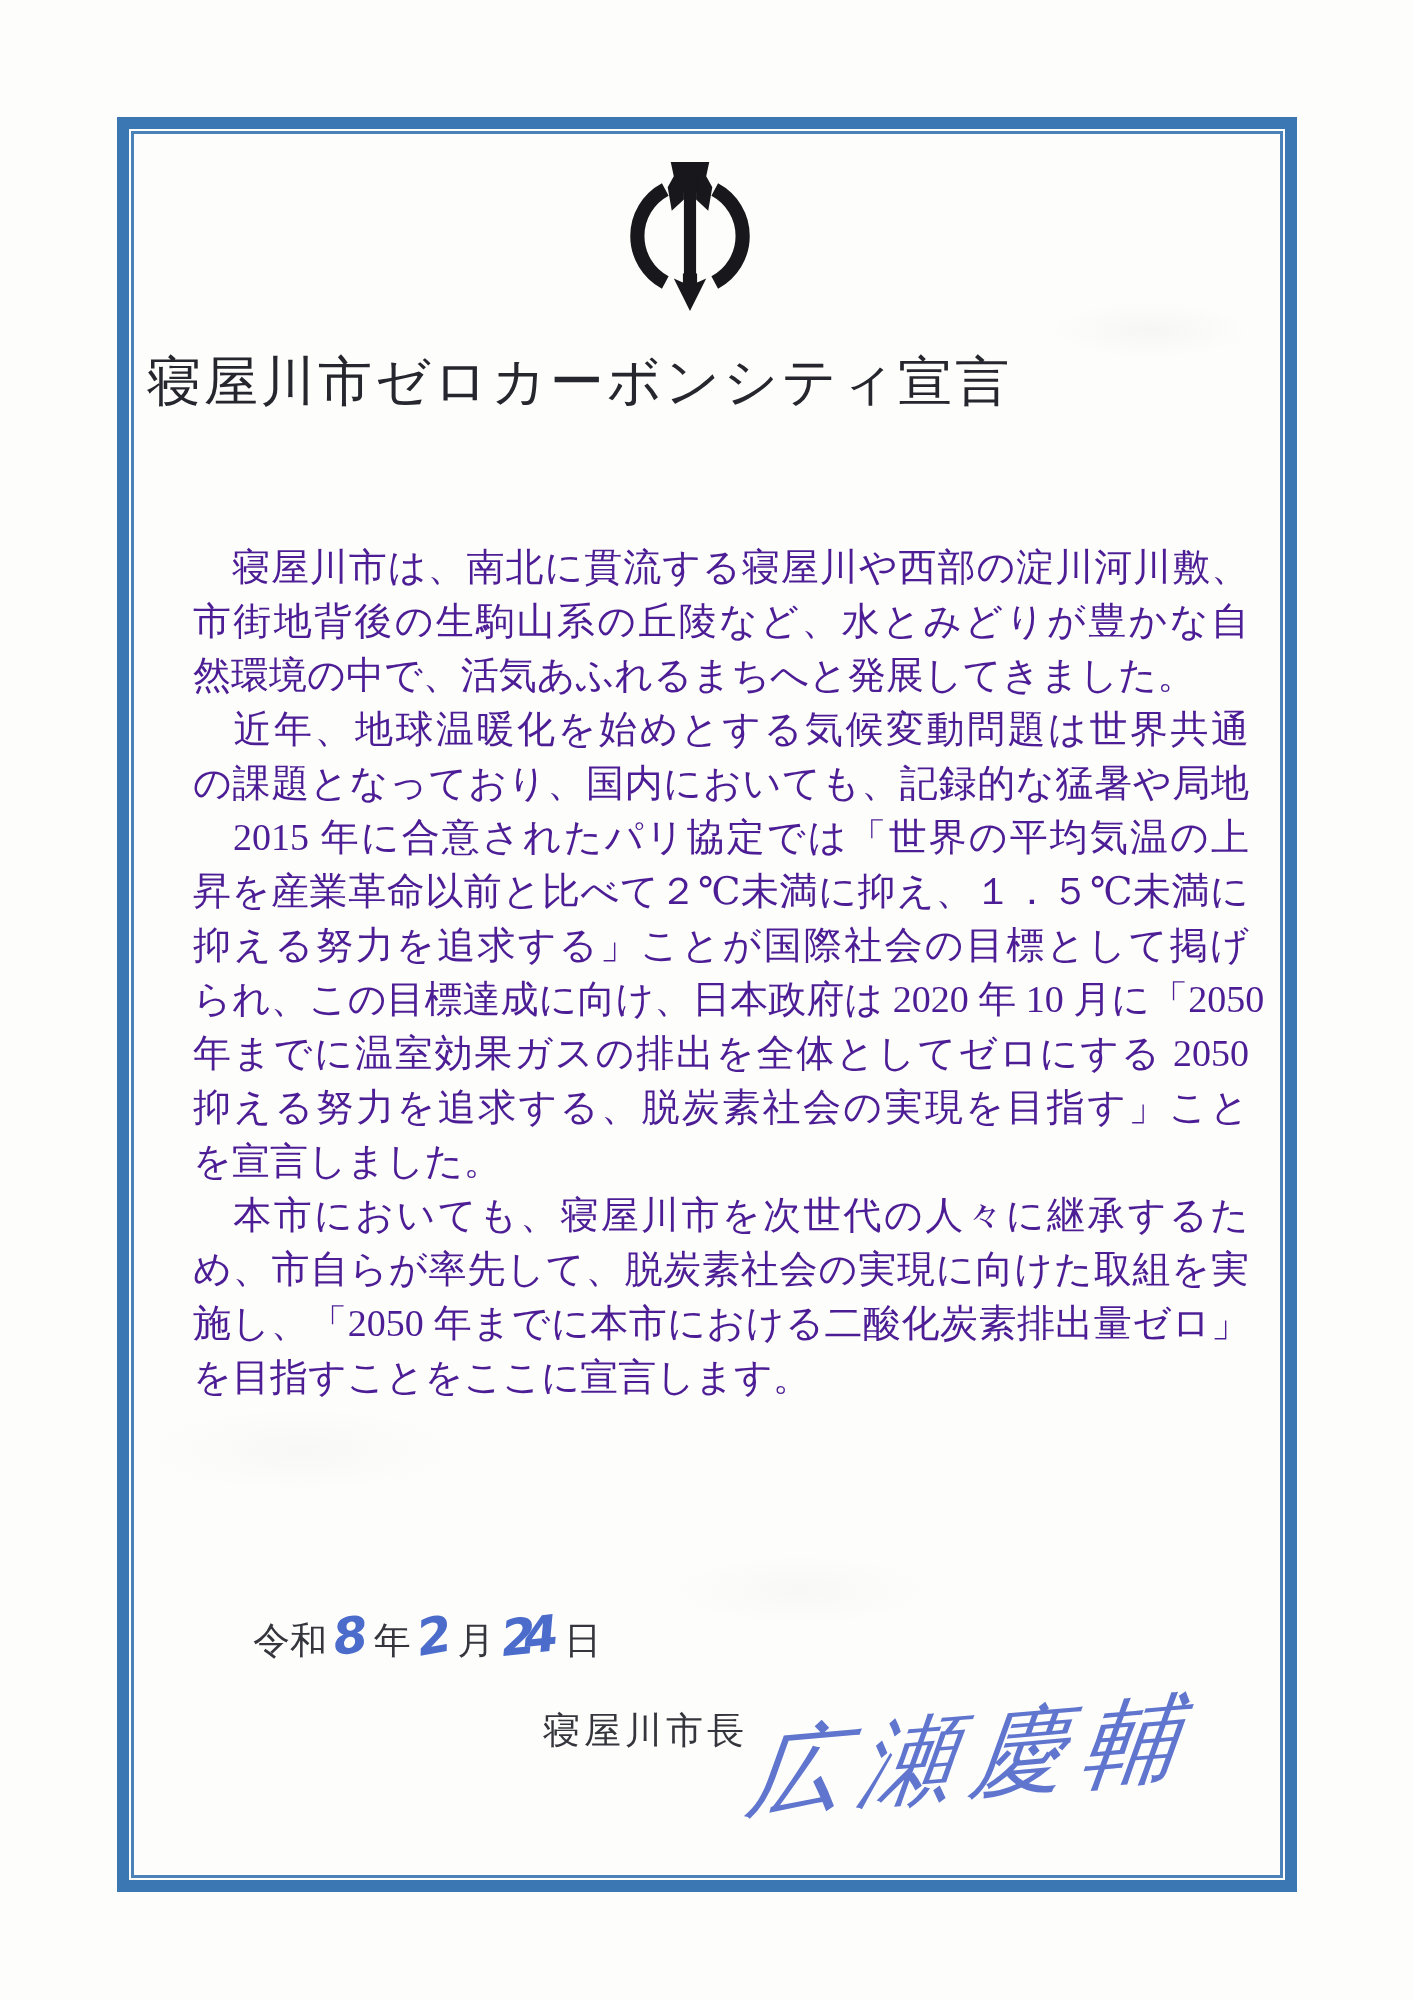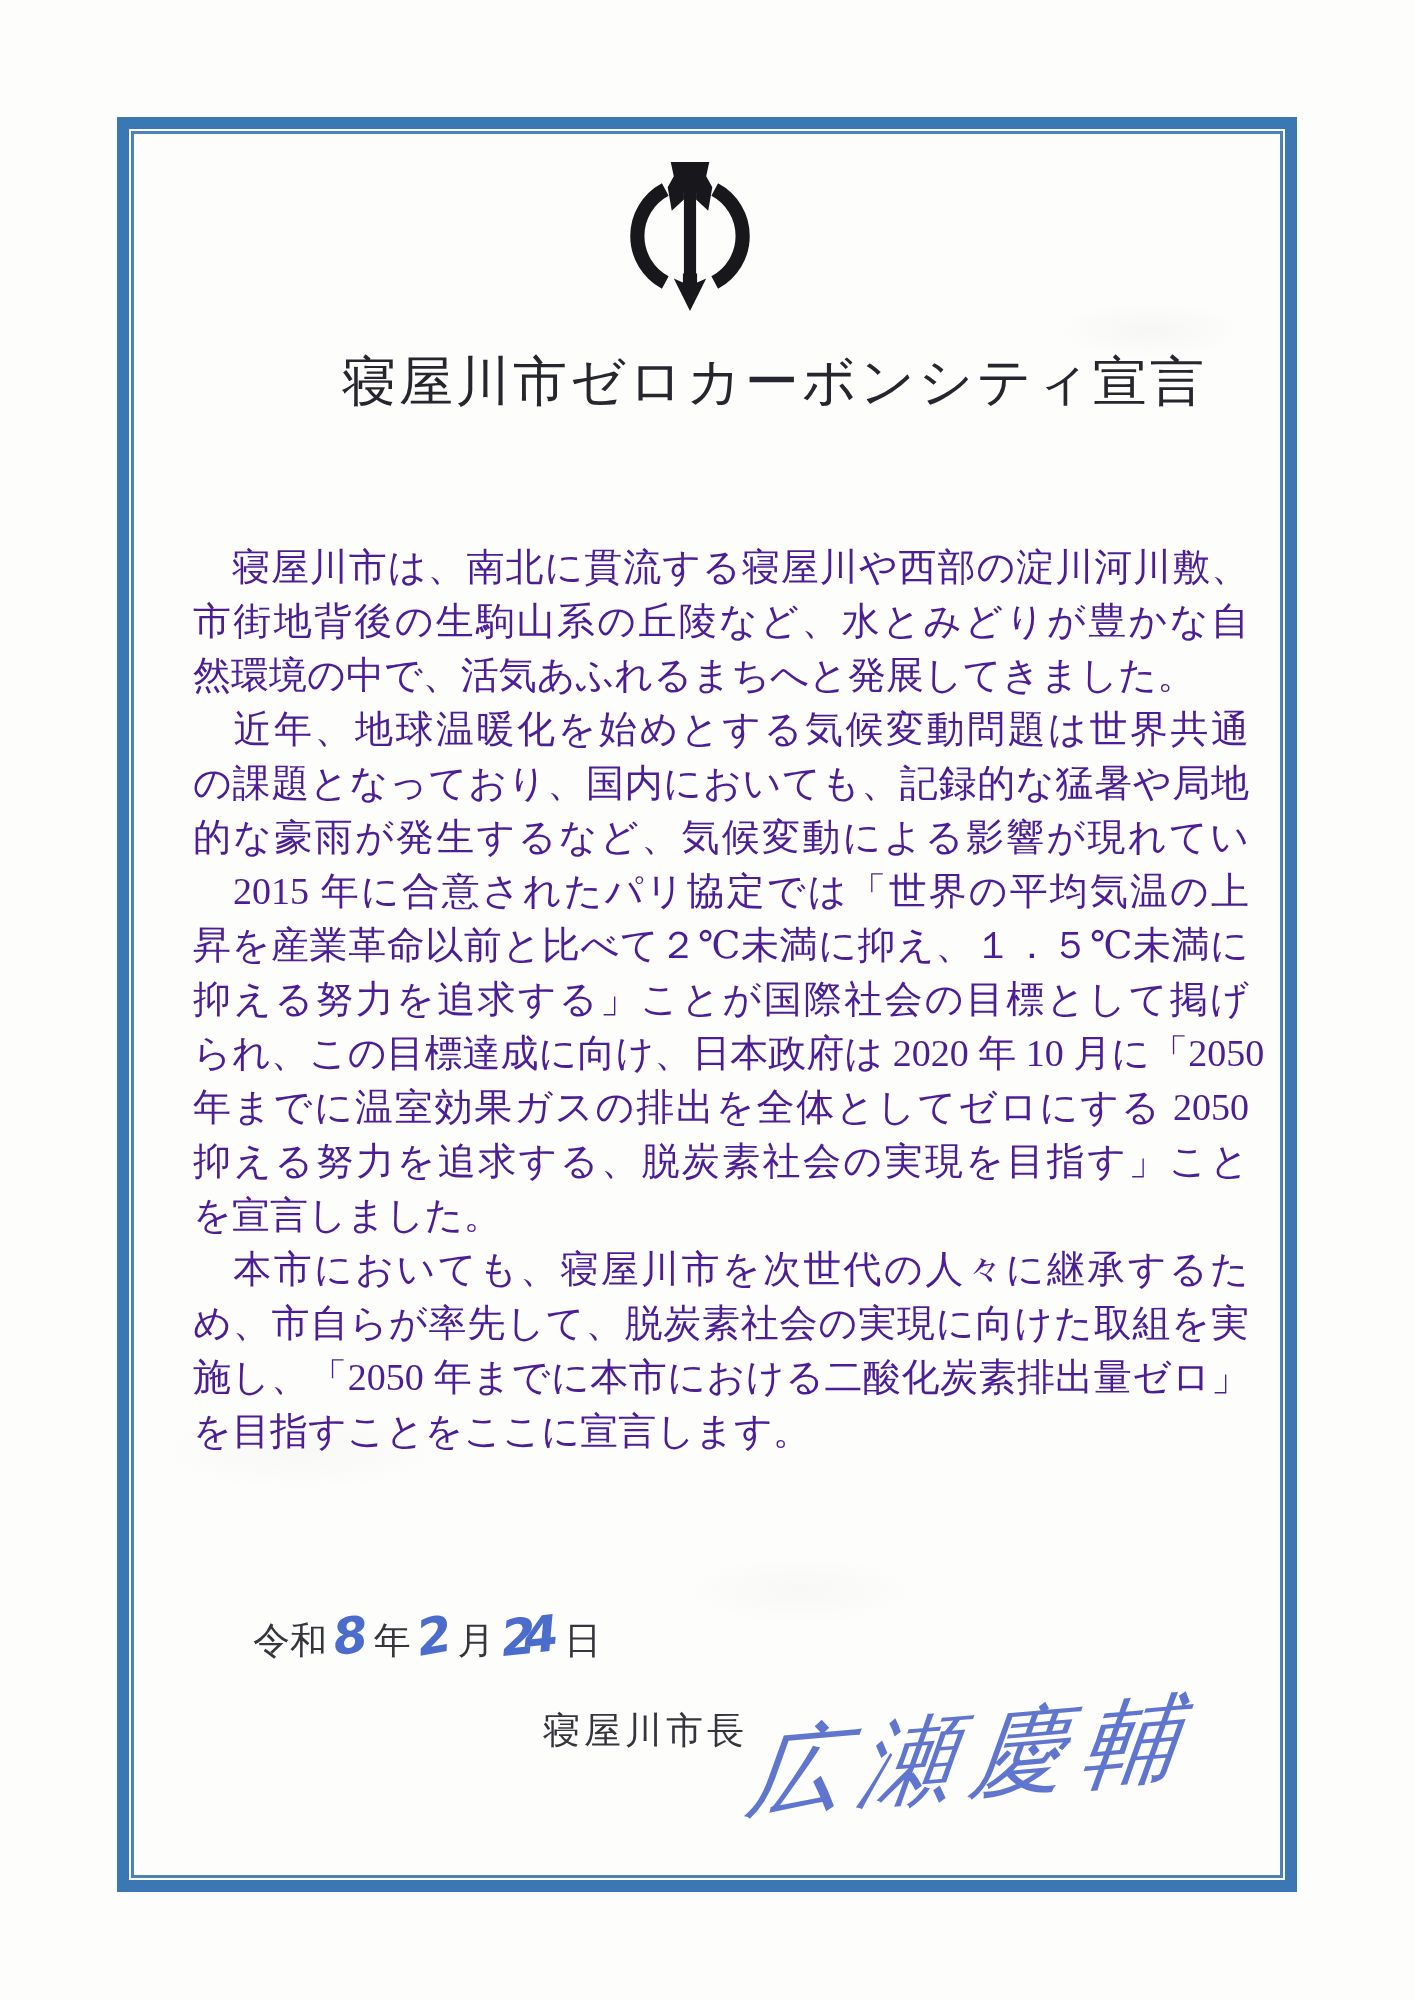--- a/index.html
+++ b/index.html
@@ -30,21 +30,21 @@
     position:absolute;inset:2px;
     border:3px solid #4b82ba;
   }
 
   .emblem{position:absolute;left:616px;top:160px;width:148px;height:152px;}
   .emblem svg{width:100%;height:100%;}
 
   .title{
     position:absolute;left:117px;top:346px;width:1180px;
     margin:0;padding:0 90px 0 30px;box-sizing:border-box;
-    text-align:right;
+    text-align:left;
     font-size:54px;font-weight:500;letter-spacing:3px;
     color:#26262e;white-space:nowrap;
   }
 
   .bodytext{
     position:absolute;left:193px;top:540px;width:1056px;
     color:#4c1d95;
   }
   .bline{
     height:54px;line-height:54px;font-size:38px;
@@ -112,21 +112,20 @@
   </div>
 
   <h1 class="title">寝屋川市ゼロカーボンシティ宣言</h1>
 
   <div class="bodytext">
     <div class="bline fill">　寝屋川市は、南北に貫流する寝屋川や西部の淀川河川敷、</div>
     <div class="bline fill">市街地背後の生駒山系の丘陵など、水とみどりが豊かな自</div>
     <div class="bline end">然環境の中で、活気あふれるまちへと発展してきました。</div>
     <div class="bline fill">　近年、地球温暖化を始めとする気候変動問題は世界共通</div>
     <div class="bline fill">の課題となっており、国内においても、記録的な猛暑や局地</div>
-    <div class="bline fill">的な豪雨が発生するなど、気候変動による影響が現れてい</div>
     <div class="bline fill">　2015 年に合意されたパリ協定では「世界の平均気温の上</div>
     <div class="bline fill">昇を産業革命以前と比べて２℃未満に抑え、１．５℃未満に</div>
     <div class="bline fill">抑える努力を追求する」ことが国際社会の目標として掲げ</div>
     <div class="bline fill">られ、この目標達成に向け、日本政府は 2020 年 10 月に「2050</div>
     <div class="bline fill">年までに温室効果ガスの排出を全体としてゼロにする 2050</div>
     <div class="bline fill">抑える努力を追求する、脱炭素社会の実現を目指す」こと</div>
     <div class="bline end">を宣言しました。</div>
     <div class="bline fill">　本市においても、寝屋川市を次世代の人々に継承するた</div>
     <div class="bline fill">め、市自らが率先して、脱炭素社会の実現に向けた取組を実</div>
     <div class="bline fill">施し、「2050 年までに本市における二酸化炭素排出量ゼロ」</div>

